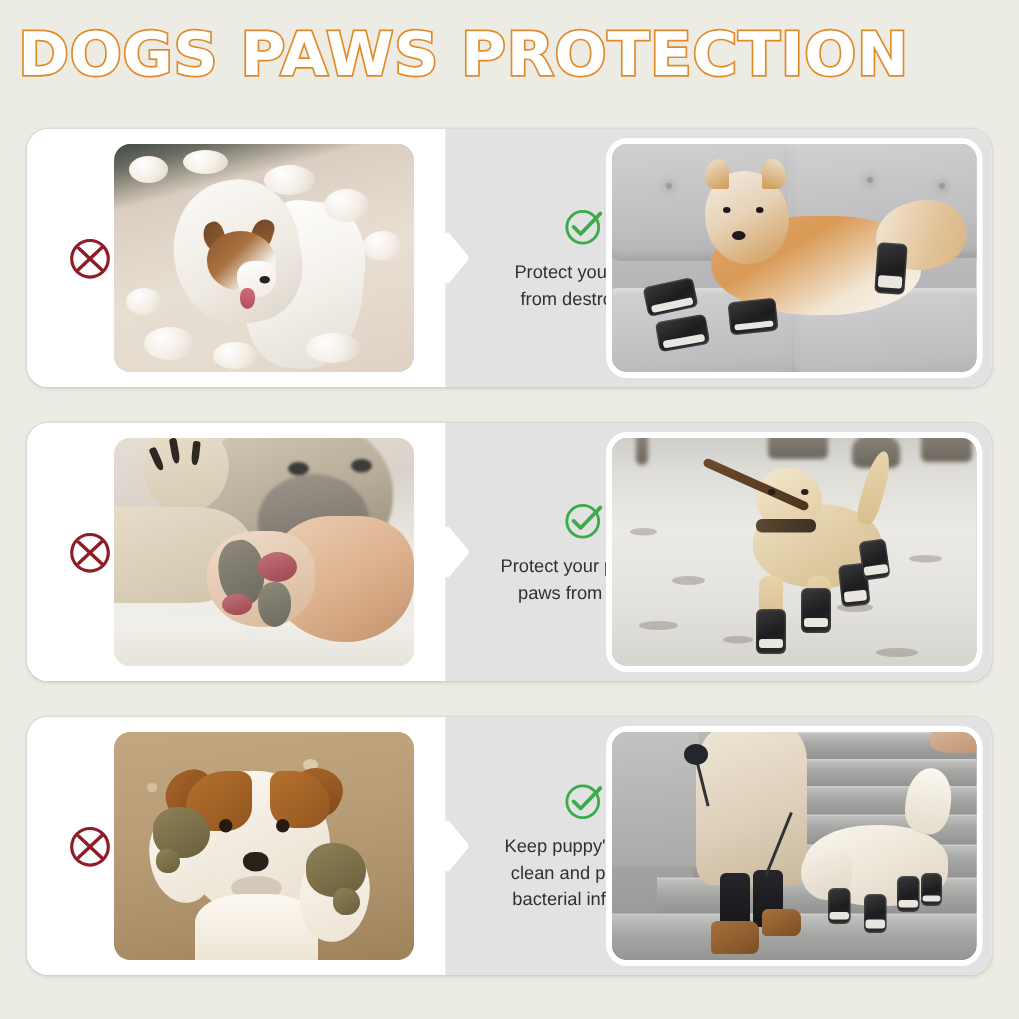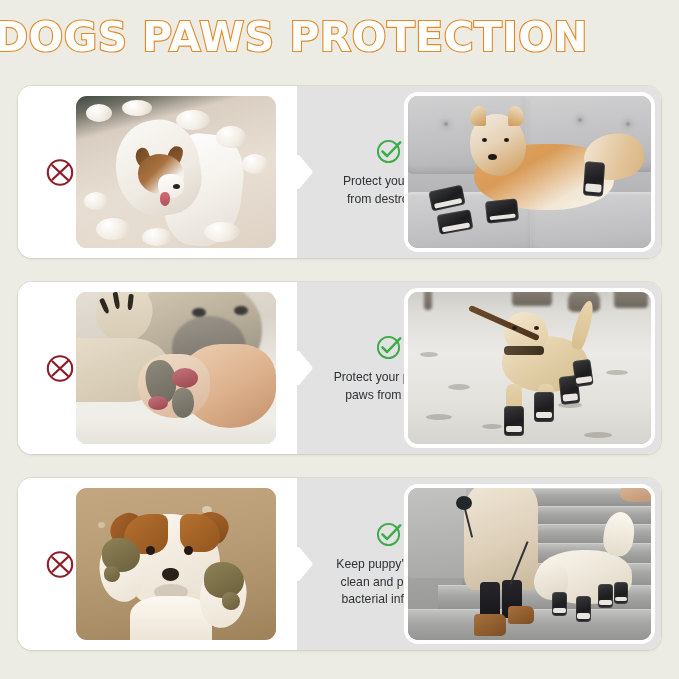--- a/index.html
+++ b/index.html
@@ -22,20 +22,21 @@
     background: #edece4;
     box-sizing: border-box;
   }
 
   
   #title-bar {
     position: absolute;
     left: 0;
     top: 14px;
     width: 618px;
+    text-align: center;
   }
   #page-title {
     display: inline-block;
     font-family: "DejaVu Sans", sans-serif;
     font-size: 40px;
     font-weight: 700;
     letter-spacing: 0.5px;
     line-height: 46px;
     color: #ffffff;
     -webkit-text-stroke: 2.2px #e08a28;

